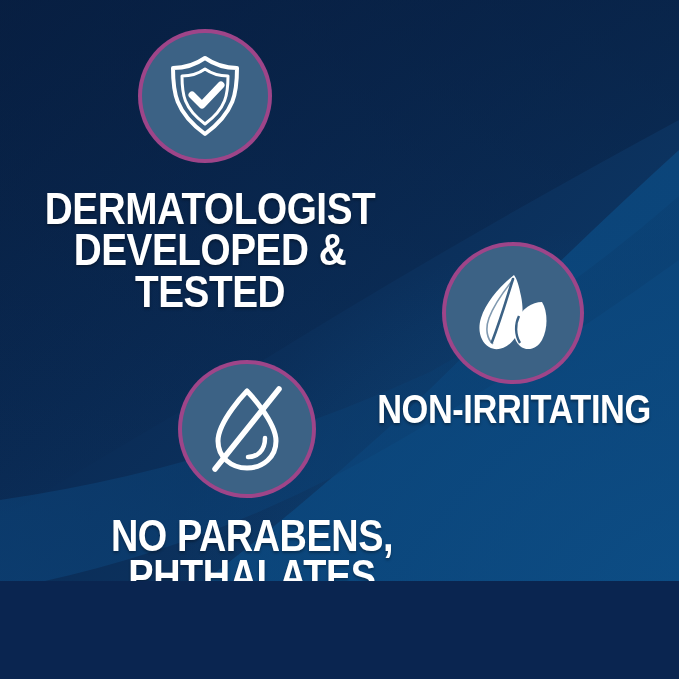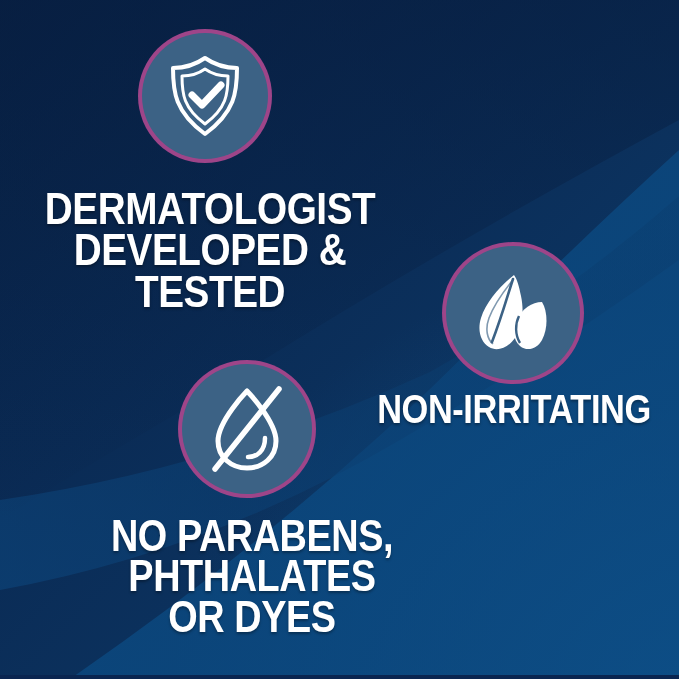--- a/index.html
+++ b/index.html
@@ -6,21 +6,21 @@
 
   html, body {
     width:679px; height:679px;
     overflow:hidden;
     background:#0a2550;
     font-family:"Liberation Sans", sans-serif;
   }
 
   #stage {
     position:relative;
-    width:679px; height:675px;
+    width:679px; height:581px;
     overflow:hidden;
     background:
       radial-gradient(ellipse 120% 100% at 100% 100%, rgba(18,92,150,0.55) 0%, rgba(18,92,150,0.0) 62%),
       linear-gradient(135deg, #082247 0%, #0a2b55 38%, #0c3461 70%, #0d3c69 100%);
   }
 
   
   .bg-layer { position:absolute; inset:0; pointer-events:none; }
   .bg-layer svg { display:block; width:679px; height:679px; }
 

